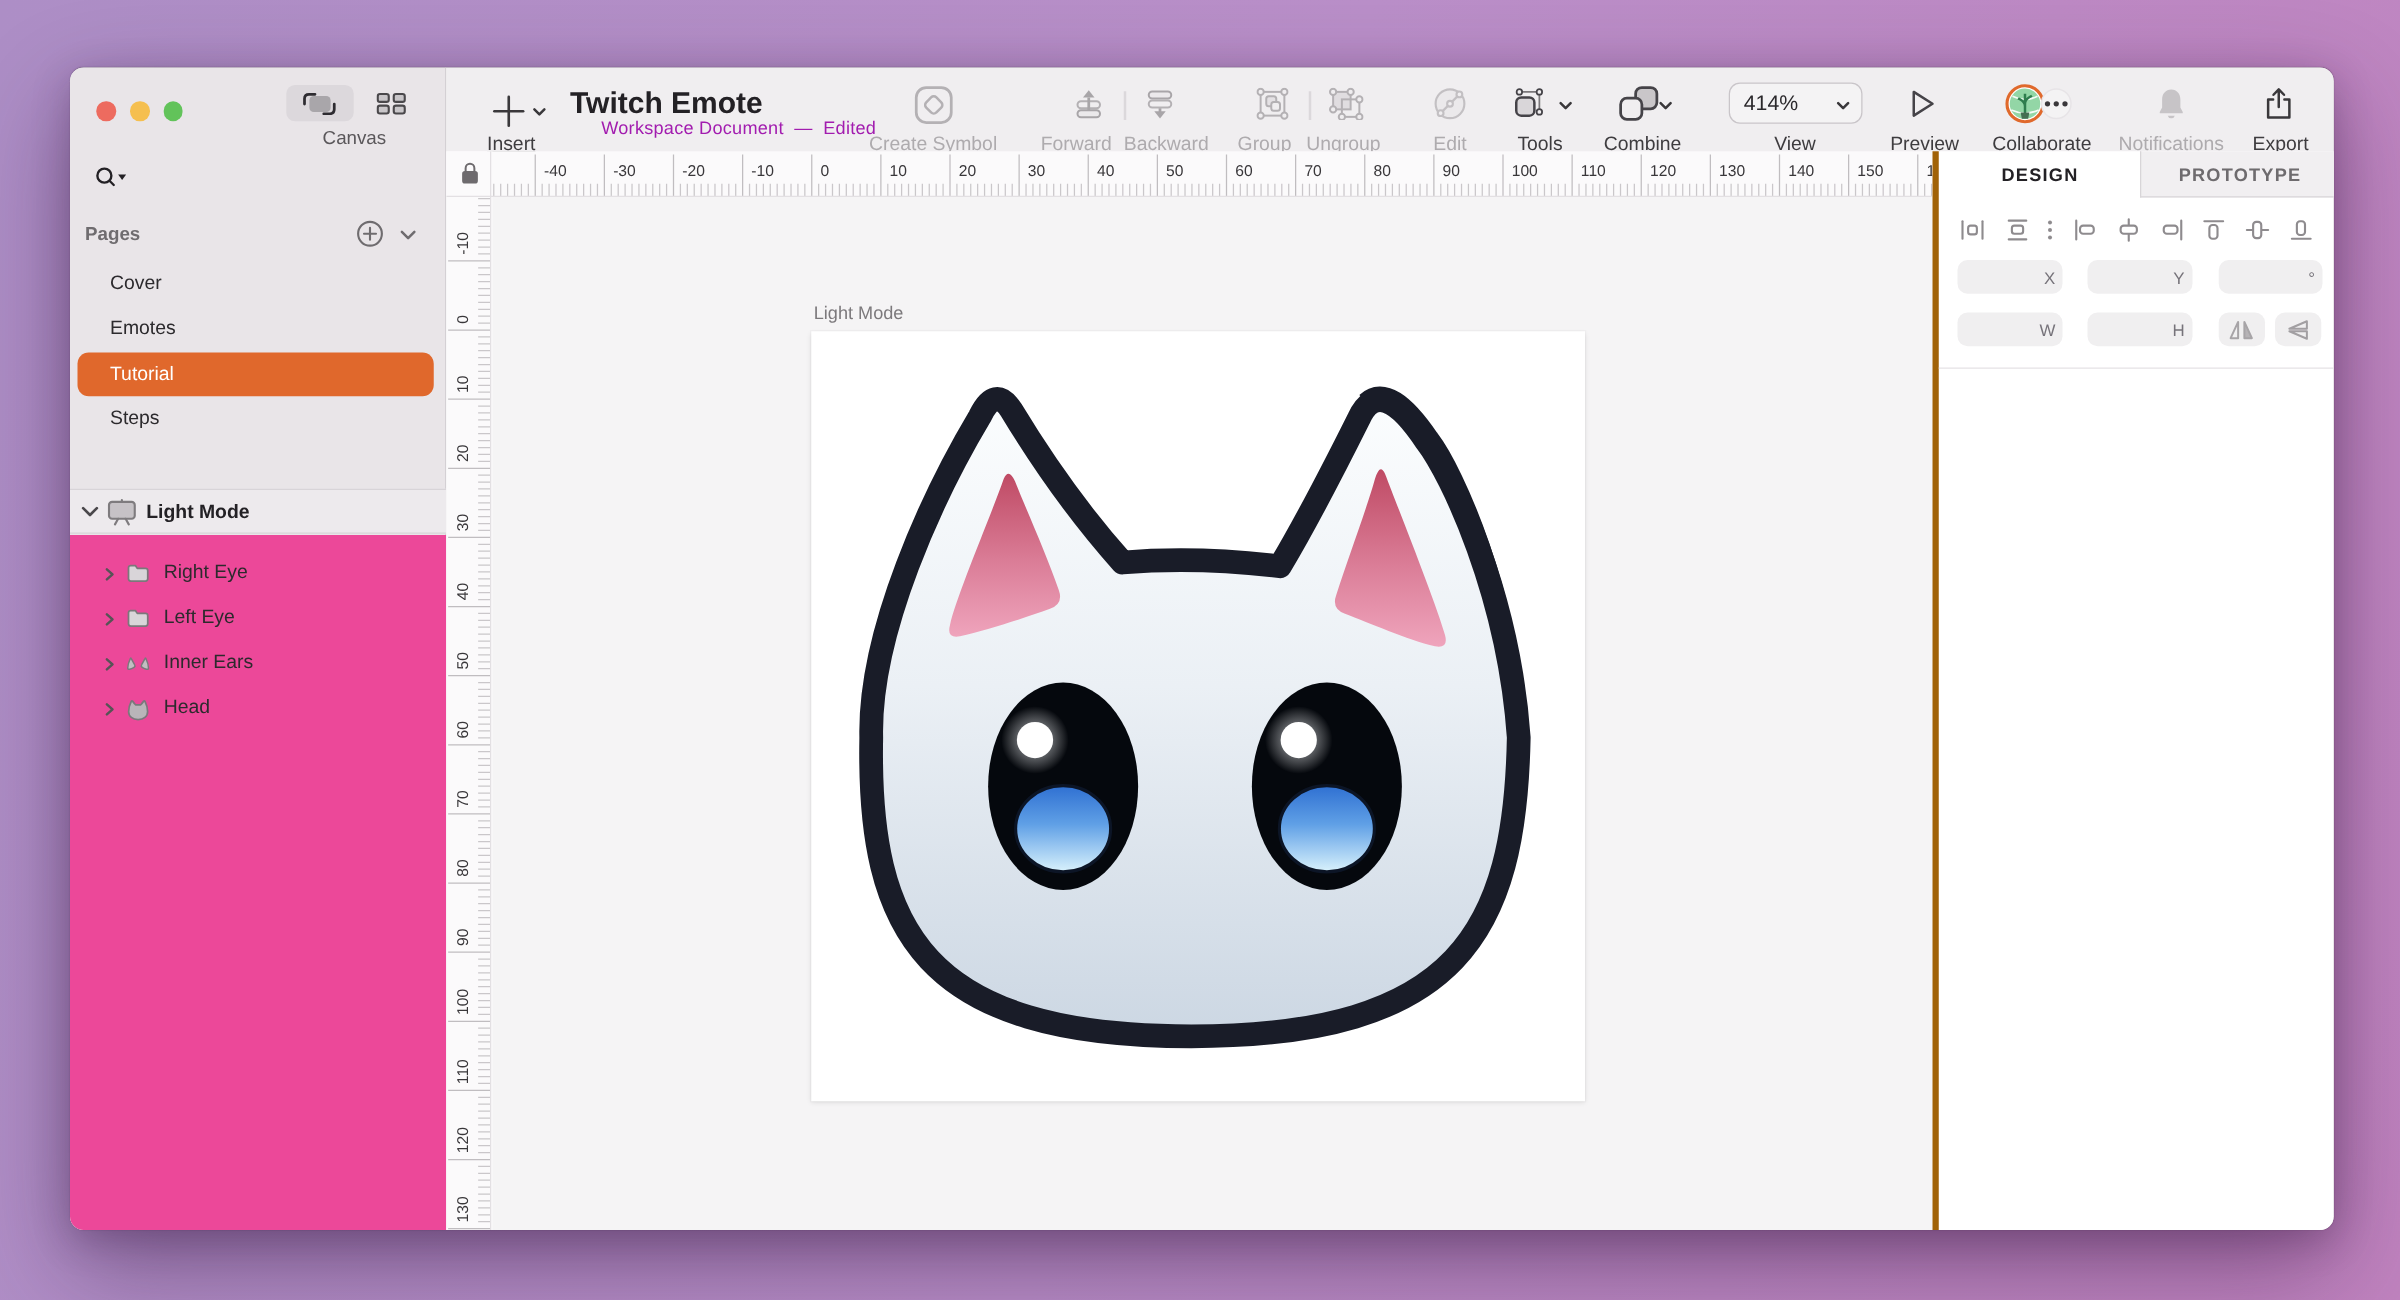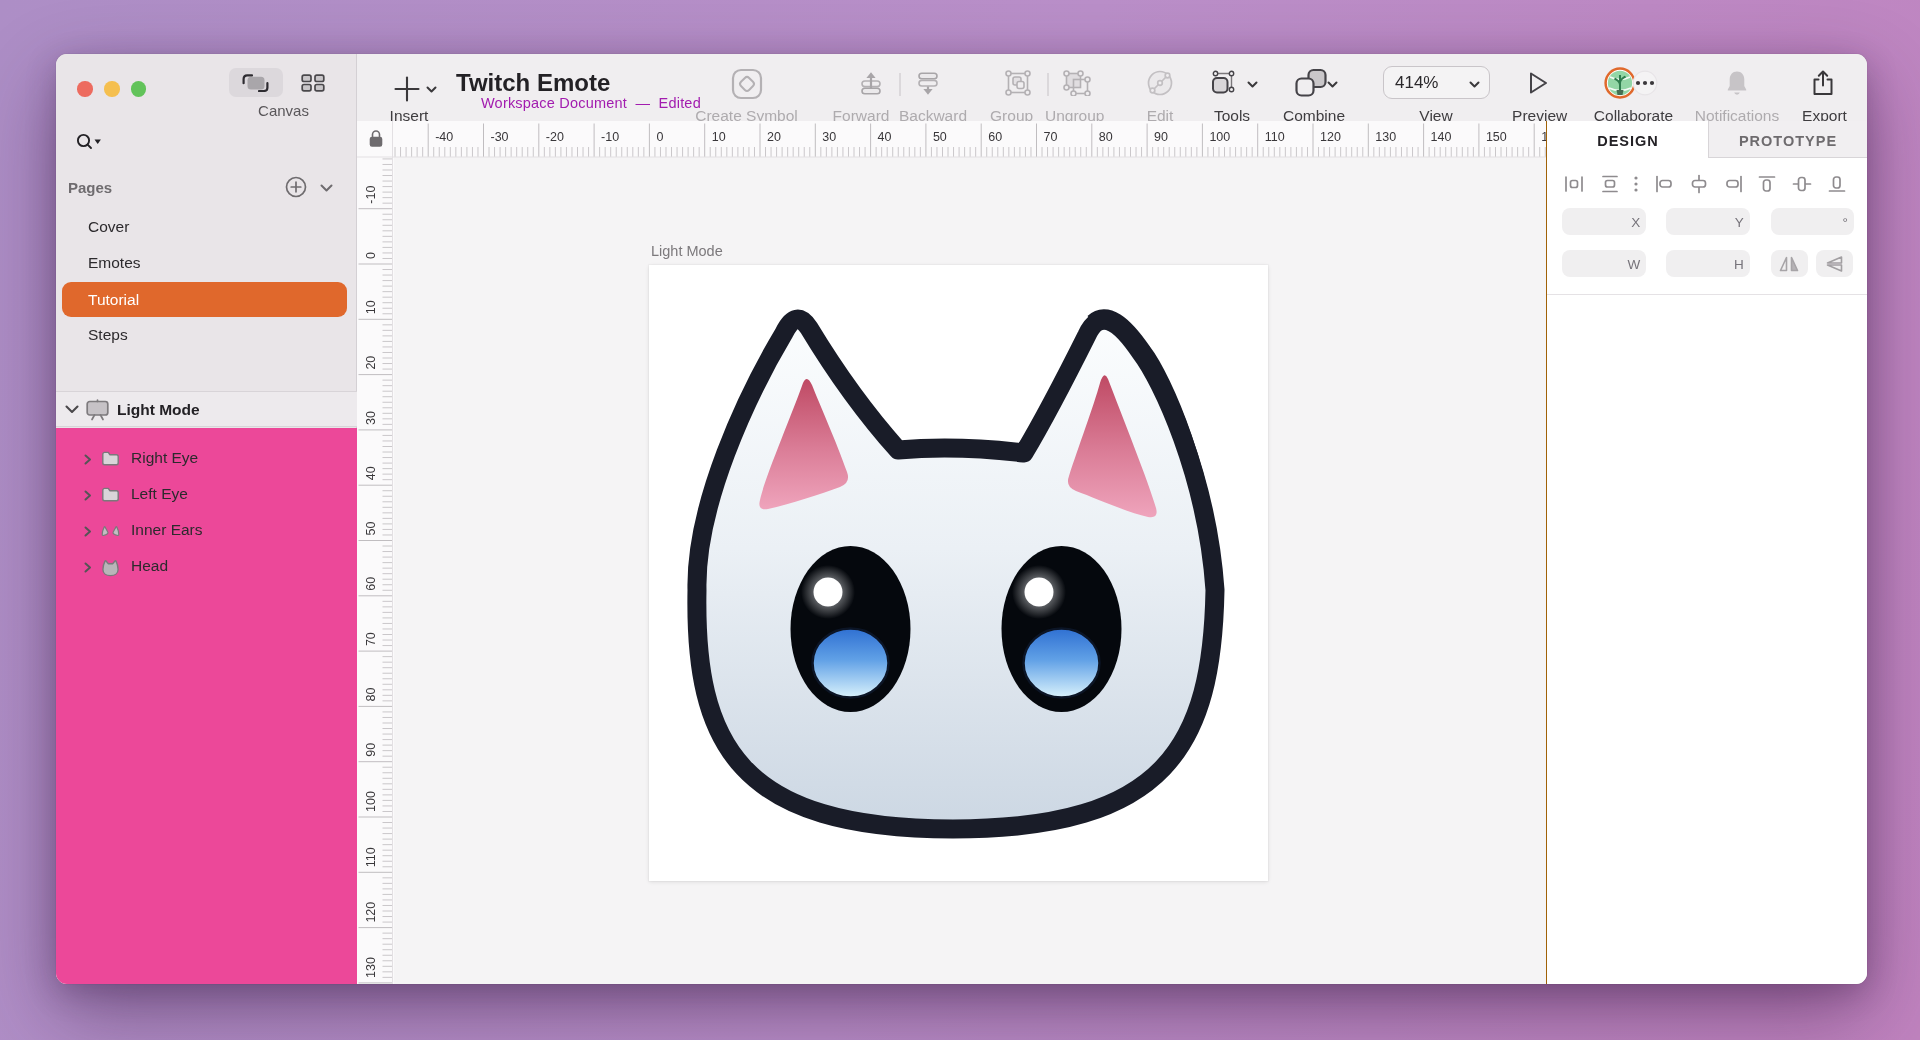--- a/index.html
+++ b/index.html
@@ -31,21 +31,21 @@
   #layers { position:absolute; left:0; top:374px; width:301px; height:556px; background:#ec4899; }
   .lrow { position:absolute; left:75px; font-size:15.5px; line-height:1.2; color:#2c2a2d; }
   #toolbar { position:absolute; left:301px; top:0; width:1510px; height:67px; background:#f0eef0; }
   .tbl { position:absolute; font-size:15.5px; line-height:1; color:#aeabae; transform:translateX(-50%); top:54px; white-space:nowrap; }
   .tbl.on { color:#3e3c3f; }
   #title { position:absolute; left:99px; top:17px; font-size:24px; line-height:1; font-weight:bold; color:#232125;text-align:right; }
   #subtitle { position:absolute; left:99px; top:42px; font-size:14.5px; letter-spacing:0.2px; line-height:1; color:#a21caf;margin-left:25px; }
   #canvas { position:absolute; left:301px; top:67px; width:1189px; height:863px; background:#f5f4f5; }
   #artboard { position:absolute; left:292px; top:144px; width:619px; height:616px; background:#fff; box-shadow:0 1px 4px rgba(0,0,0,0.10), 0 0 0 1px rgba(0,0,0,0.02); }
   #ab-label { position:absolute; left:294px; top:122.5px; font-size:14.5px; line-height:1; color:#7c797c; }
-  #rpanel { position:absolute; left:1490px; top:67px; width:321px; height:863px; background:#fff; border-left:1px solid #a16207; }
+  #rpanel { position:absolute; left:1490px; top:67px; width:321px; height:863px; background:#fff; border-left:5px solid #a16207; }
   #tab-proto { position:absolute; left:161px; top:0; width:160px; height:37px; background:#f1eff1; border-left:1px solid #d8d5d8; border-bottom:1px solid #d8d5d8; }
   .tabtxt { position:absolute; top:12.6px; font-size:14.5px; line-height:1; font-weight:bold; letter-spacing:1px; transform:translateX(-50%); }
   .field { position:absolute; height:27px; border-radius:8px; background:#f0eff0; }
   .flabel { position:absolute; right:6px; top:8px; font-size:13.5px; line-height:1; color:#76737a; }
   #rp-div { position:absolute; left:0; top:173.4px; width:321px; height:1px; background:#e5e2e5; }
 </style>
 </head>
 <body>
 <div id="window">
   <div id="sidebar">

